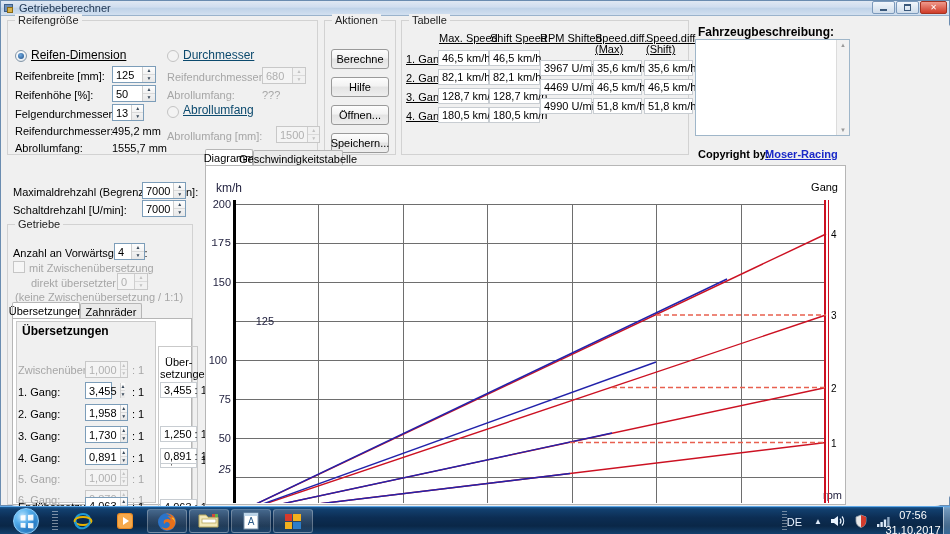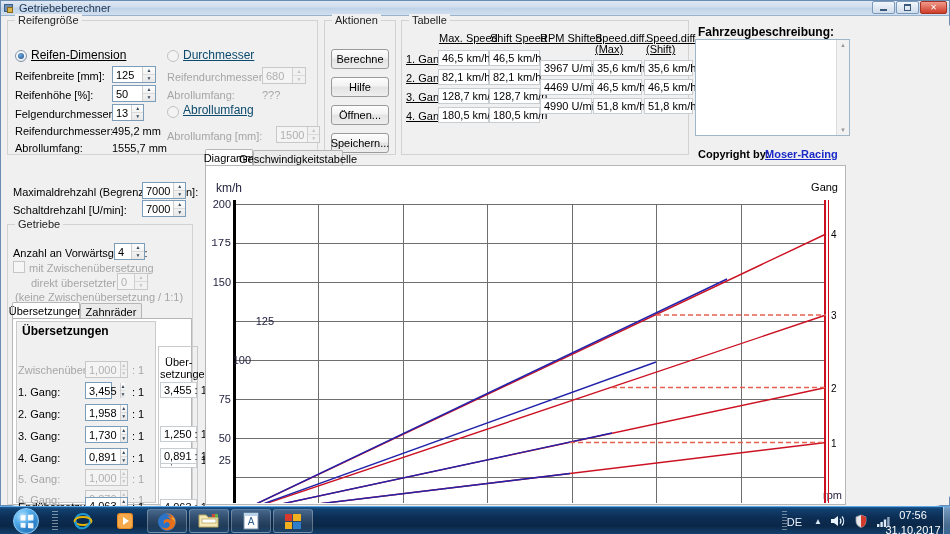--- a/index.html
+++ b/index.html
@@ -470,24 +470,24 @@
 
       <div class="axis" style="left:26px;top:33px;width:3px;height:316px;"></div>
 
       <div class="axis" style="left:617px;top:33px;width:2px;height:316px;background:#cc1122;"></div>
       <div class="axis" style="left:621px;top:33px;width:1px;height:316px;background:#cc1122;"></div>
 
       <span class="ytick" style="left:0px;top:31px;width:24px;">200</span>
       <span class="ytick" style="left:0px;top:70px;width:24px;font-family:Liberation Mono, monospace;">175</span>
       <span class="ytick" style="left:0px;top:109px;width:24px;">150</span>
       <span class="ytick" style="left:0px;top:148px;width:24px;padding-left:43px;">125</span>
-      <span class="ytick" style="left:0px;top:187px;width:44px;">100</span>
+      <span class="ytick" style="left:0px;top:187px;width:20px;">100</span>
       <span class="ytick" style="left:0px;top:226px;width:24px;">75</span>
       <span class="ytick" style="left:0px;top:265px;width:24px;">50</span>
-      <span class="ytick" style="left:0px;top:287px;width:24px;">25</span>
+      <span class="ytick" style="left:0px;top:296px;width:24px;font-style:italic;">25</span>
 
       <svg width="637" height="336" style="position:absolute;left:0;top:0;">
 
         <line x1="28" y1="347" x2="619" y2="275.5" stroke="#cc1122" stroke-width="1.4"></line>
         <line x1="28" y1="347" x2="363" y2="306.5" stroke="#2222aa" stroke-width="1.4"></line>
 
         <line x1="28" y1="347" x2="619" y2="220.5" stroke="#cc1122" stroke-width="1.4"></line>
         <line x1="28" y1="347" x2="405" y2="266" stroke="#2222aa" stroke-width="1.4"></line>
 
         <line x1="28" y1="347" x2="619" y2="148" stroke="#cc1122" stroke-width="1.4"></line>

